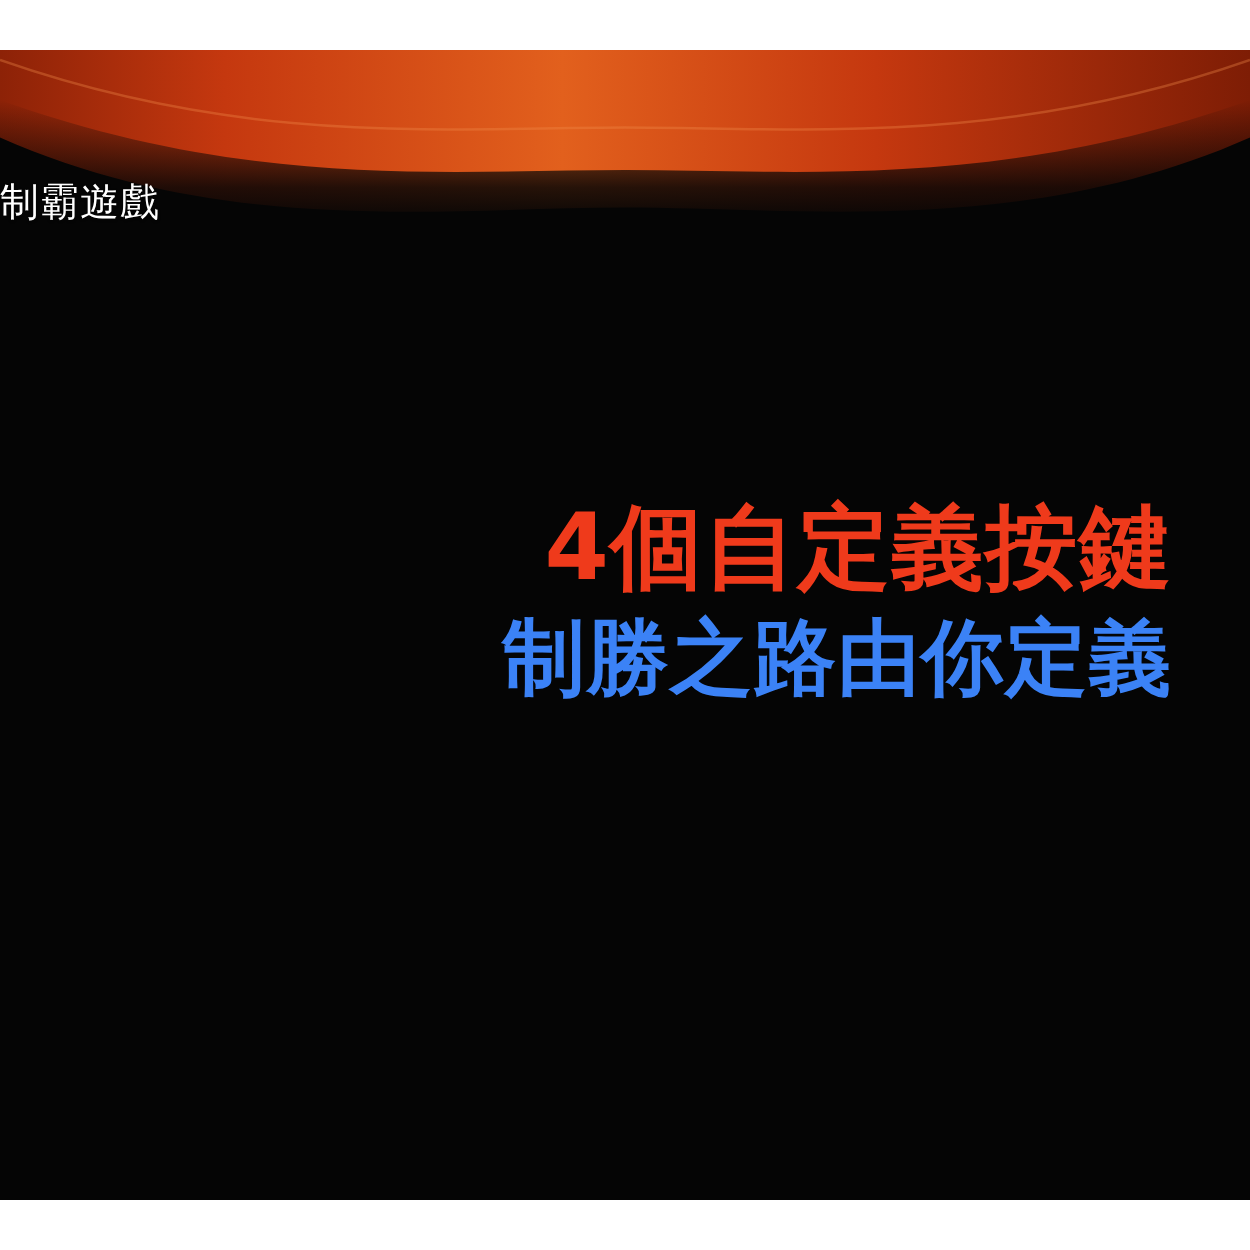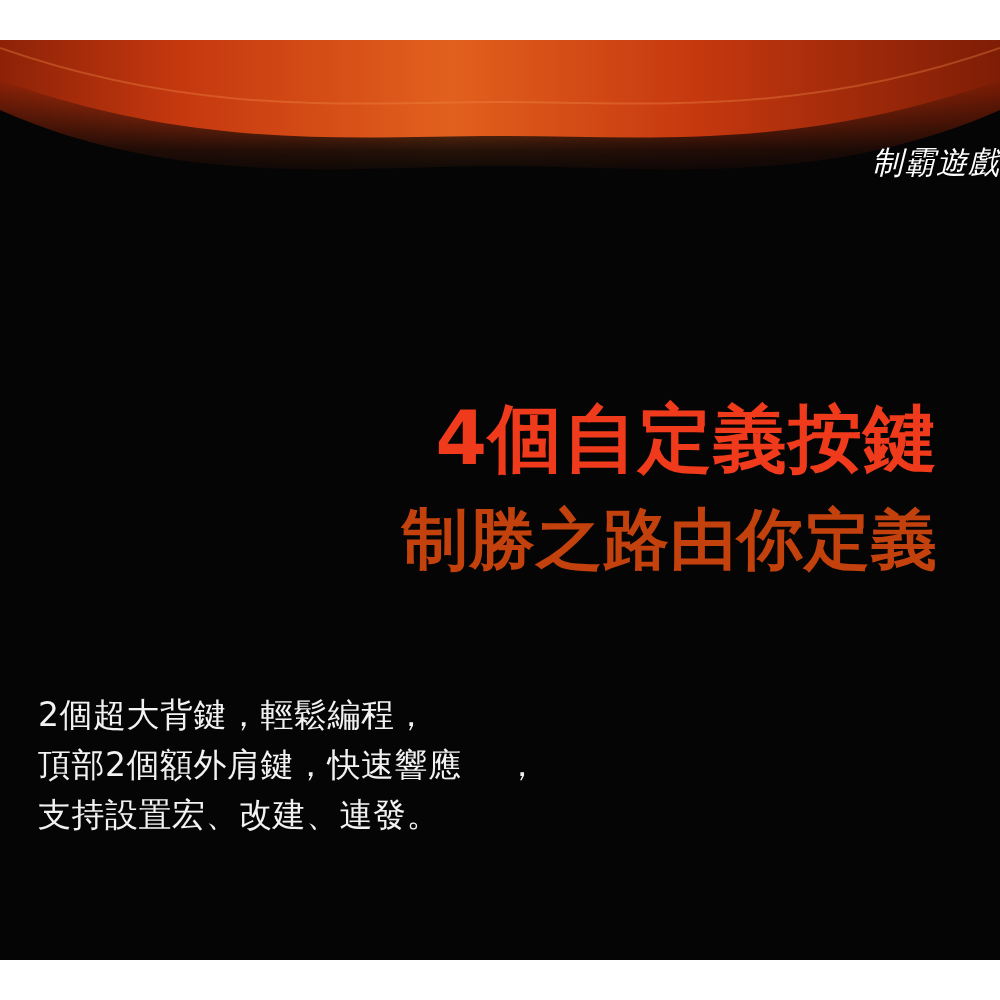--- a/index.html
+++ b/index.html
@@ -43,56 +43,55 @@
   }
   .banner svg {
     display: block;
   }
 
   .banner-title {
     position: absolute;
     left: 0;
     top: 104px;
     width: 1000px;
-    text-align: right;
+    text-align: left;
     color: #ffffff;
     font-size: 31px;
     line-height: 36px;
     letter-spacing: 1px;
     font-family: "DejaVu Sans", "Liberation Sans", sans-serif;
     z-index: 5;
     text-shadow: 0 1px 2px rgba(0,0,0,0.5);
-    font-style: italic;
   }
 
   
   .headline-wrap {
     position: absolute;
     left: 38px;
     top: 355px;
     width: 900px;
     text-align: right;
   }
   .headline-main {
     color: #ef3a1b;
     font-size: 74px;
     line-height: 86px;
     font-weight: bold;
     letter-spacing: 1px;
     white-space: nowrap;
     font-family: "DejaVu Sans", "Liberation Sans", sans-serif;
   }
   .headline-sub {
-    color: #c2410c;
+    color: #3b82f6;
     font-size: 66px;
     line-height: 84px;
     font-weight: bold;
     letter-spacing: 1px;
     white-space: nowrap;
-    margin-top: 17px;
+    margin-top: 4px;
     font-family: "DejaVu Sans", "Liberation Sans", sans-serif;
   }
 
   
   .body-wrap {
     position: absolute;
     left: 38px;
     top: 650px;
     width: 900px;
   }
@@ -139,26 +138,15 @@
         <path d="M0,8 C200,78 360,62 500,62 C640,62 800,78 1000,8" fill="none" stroke="#f08c4a" stroke-opacity="0.35" stroke-width="2"></path>
       </svg>
       <div class="banner-title">制霸遊戲</div>
     </div>
 
     <div class="headline-wrap">
       <div class="headline-main">4個自定義按鍵</div>
       <div class="headline-sub">制勝之路由你定義</div>
     </div>
 
-    <div class="body-wrap">
-      <div class="body-line">
-        <span>2個超大背鍵，輕鬆編程，</span>
-      </div>
-      <div class="body-line">
-        <span>頂部2個額外肩鍵，快速響應</span><span class="trailing-comma">，</span>
-      </div>
-      <div class="body-line">
-        <span>支持設置宏、改建、連發。</span>
-      </div>
-    </div>
 
   </div>
 </div>
 
 </body></html>

